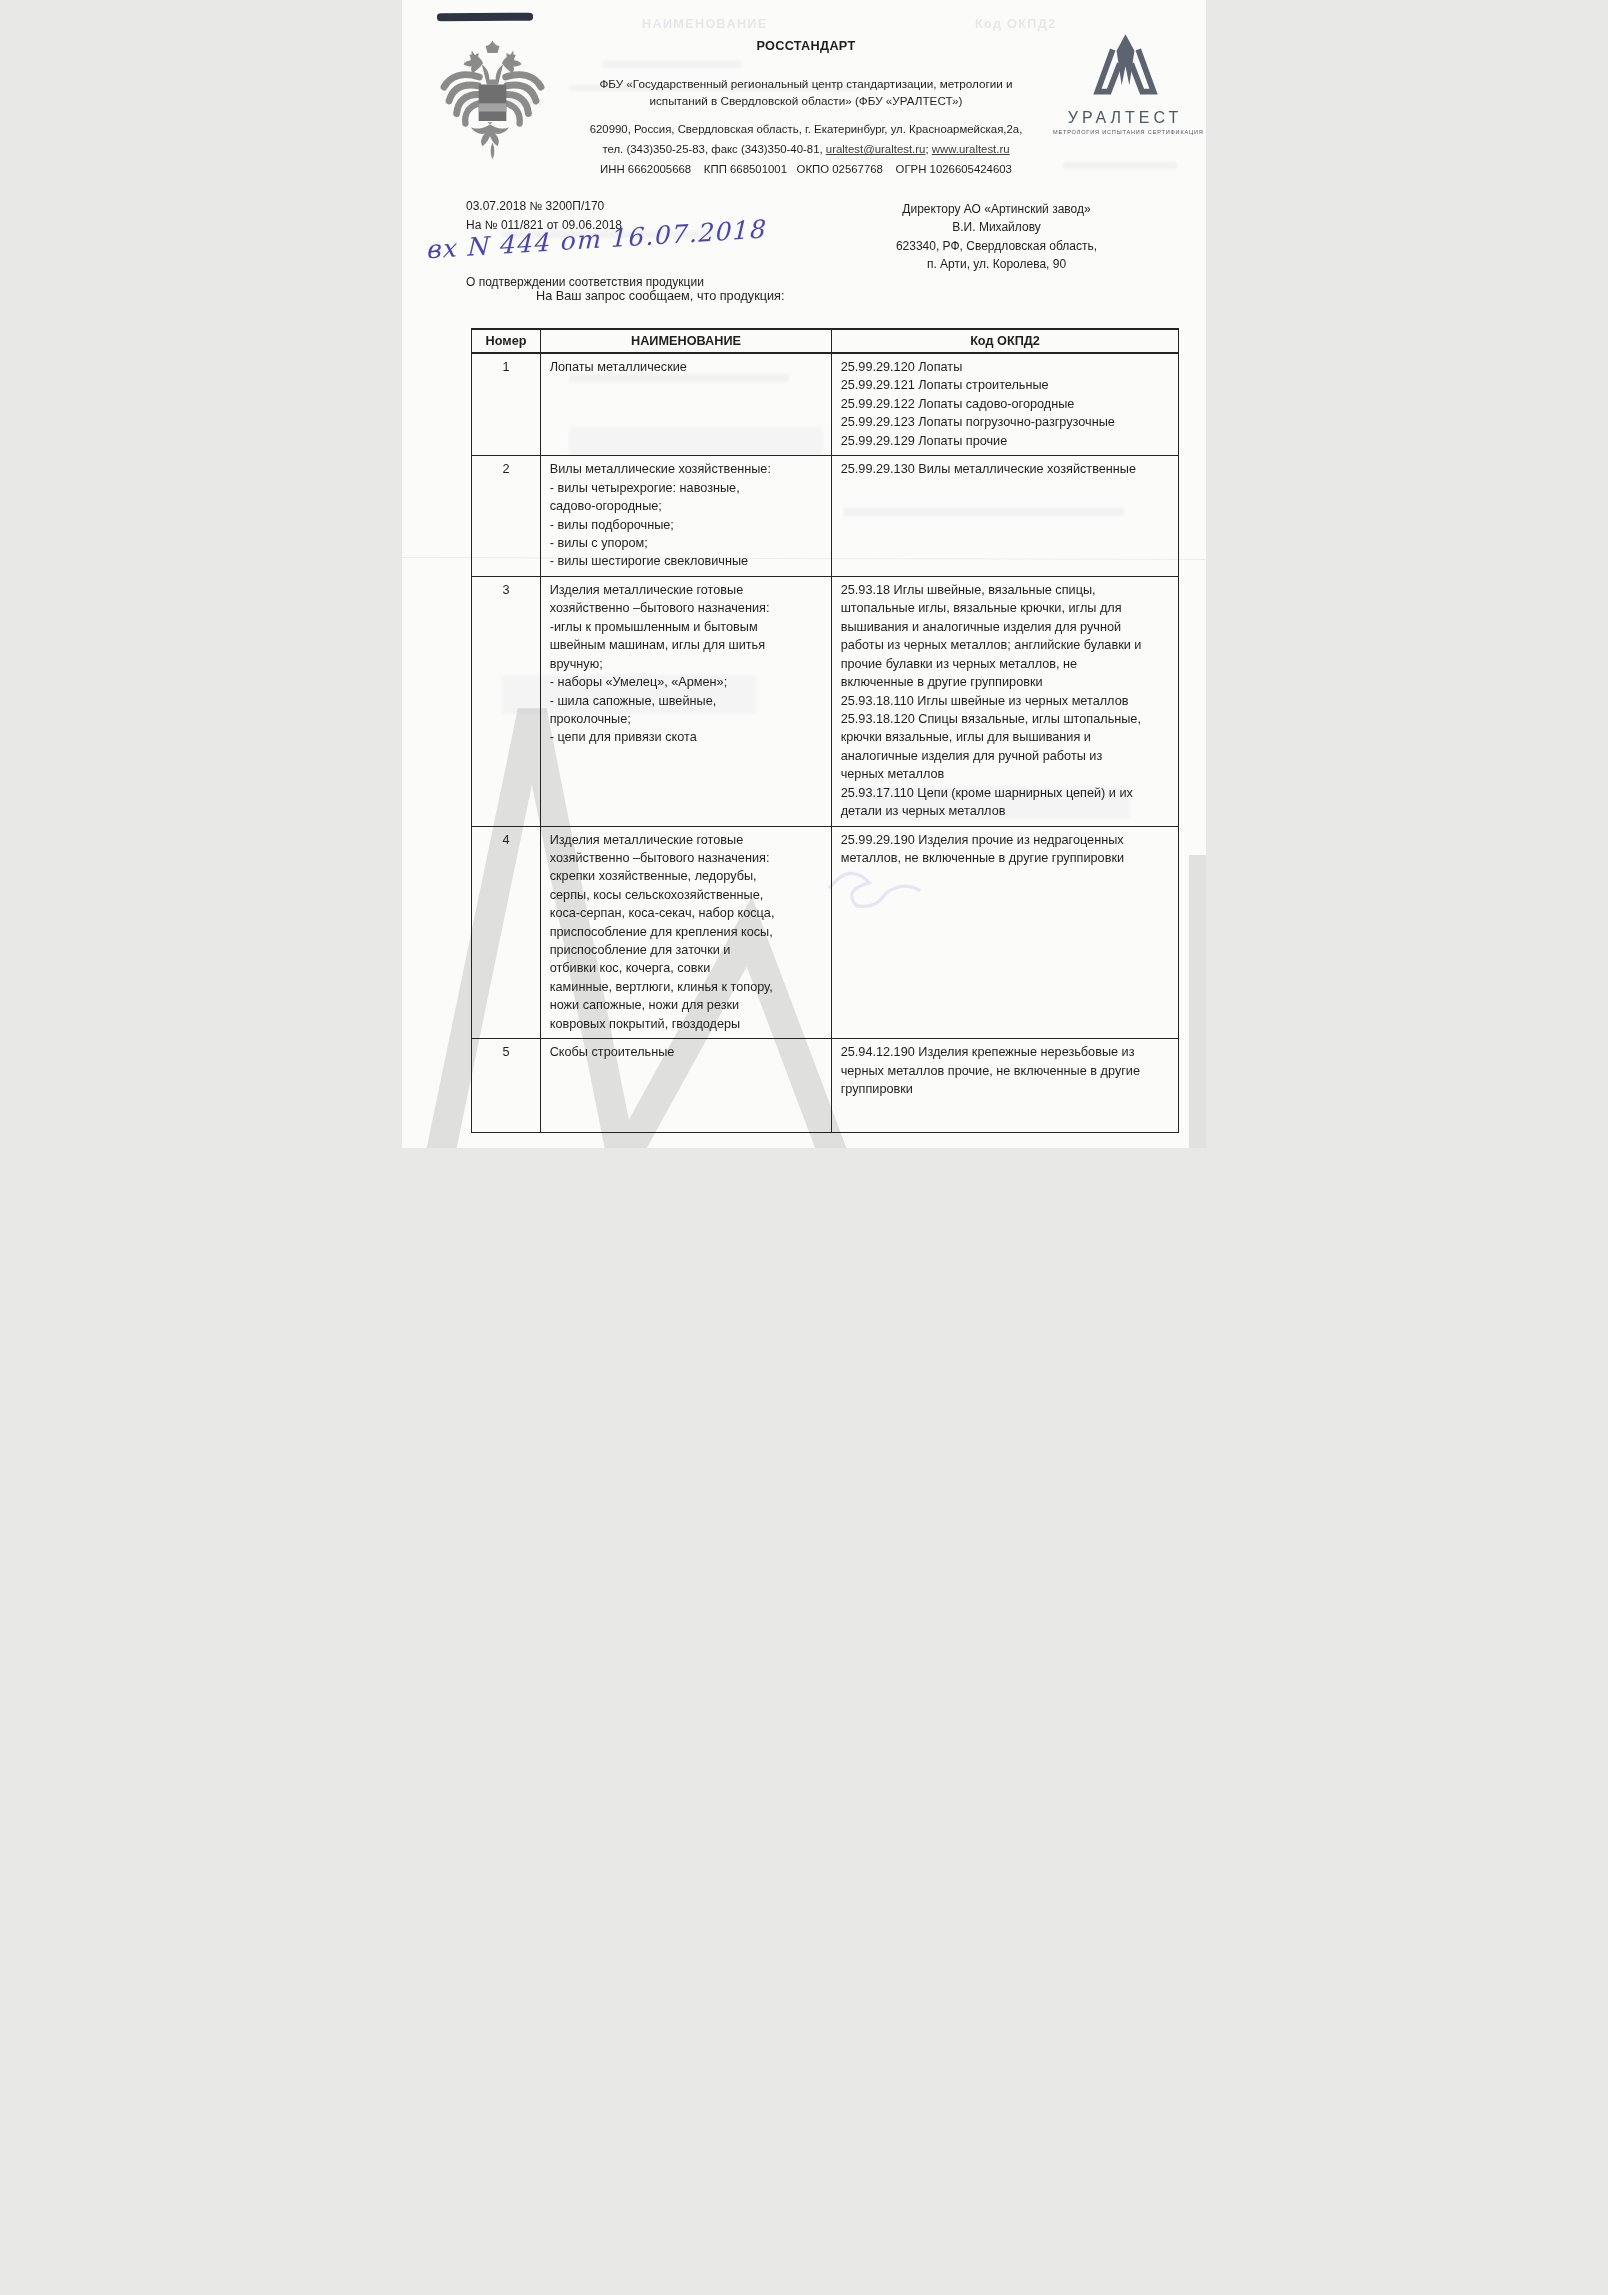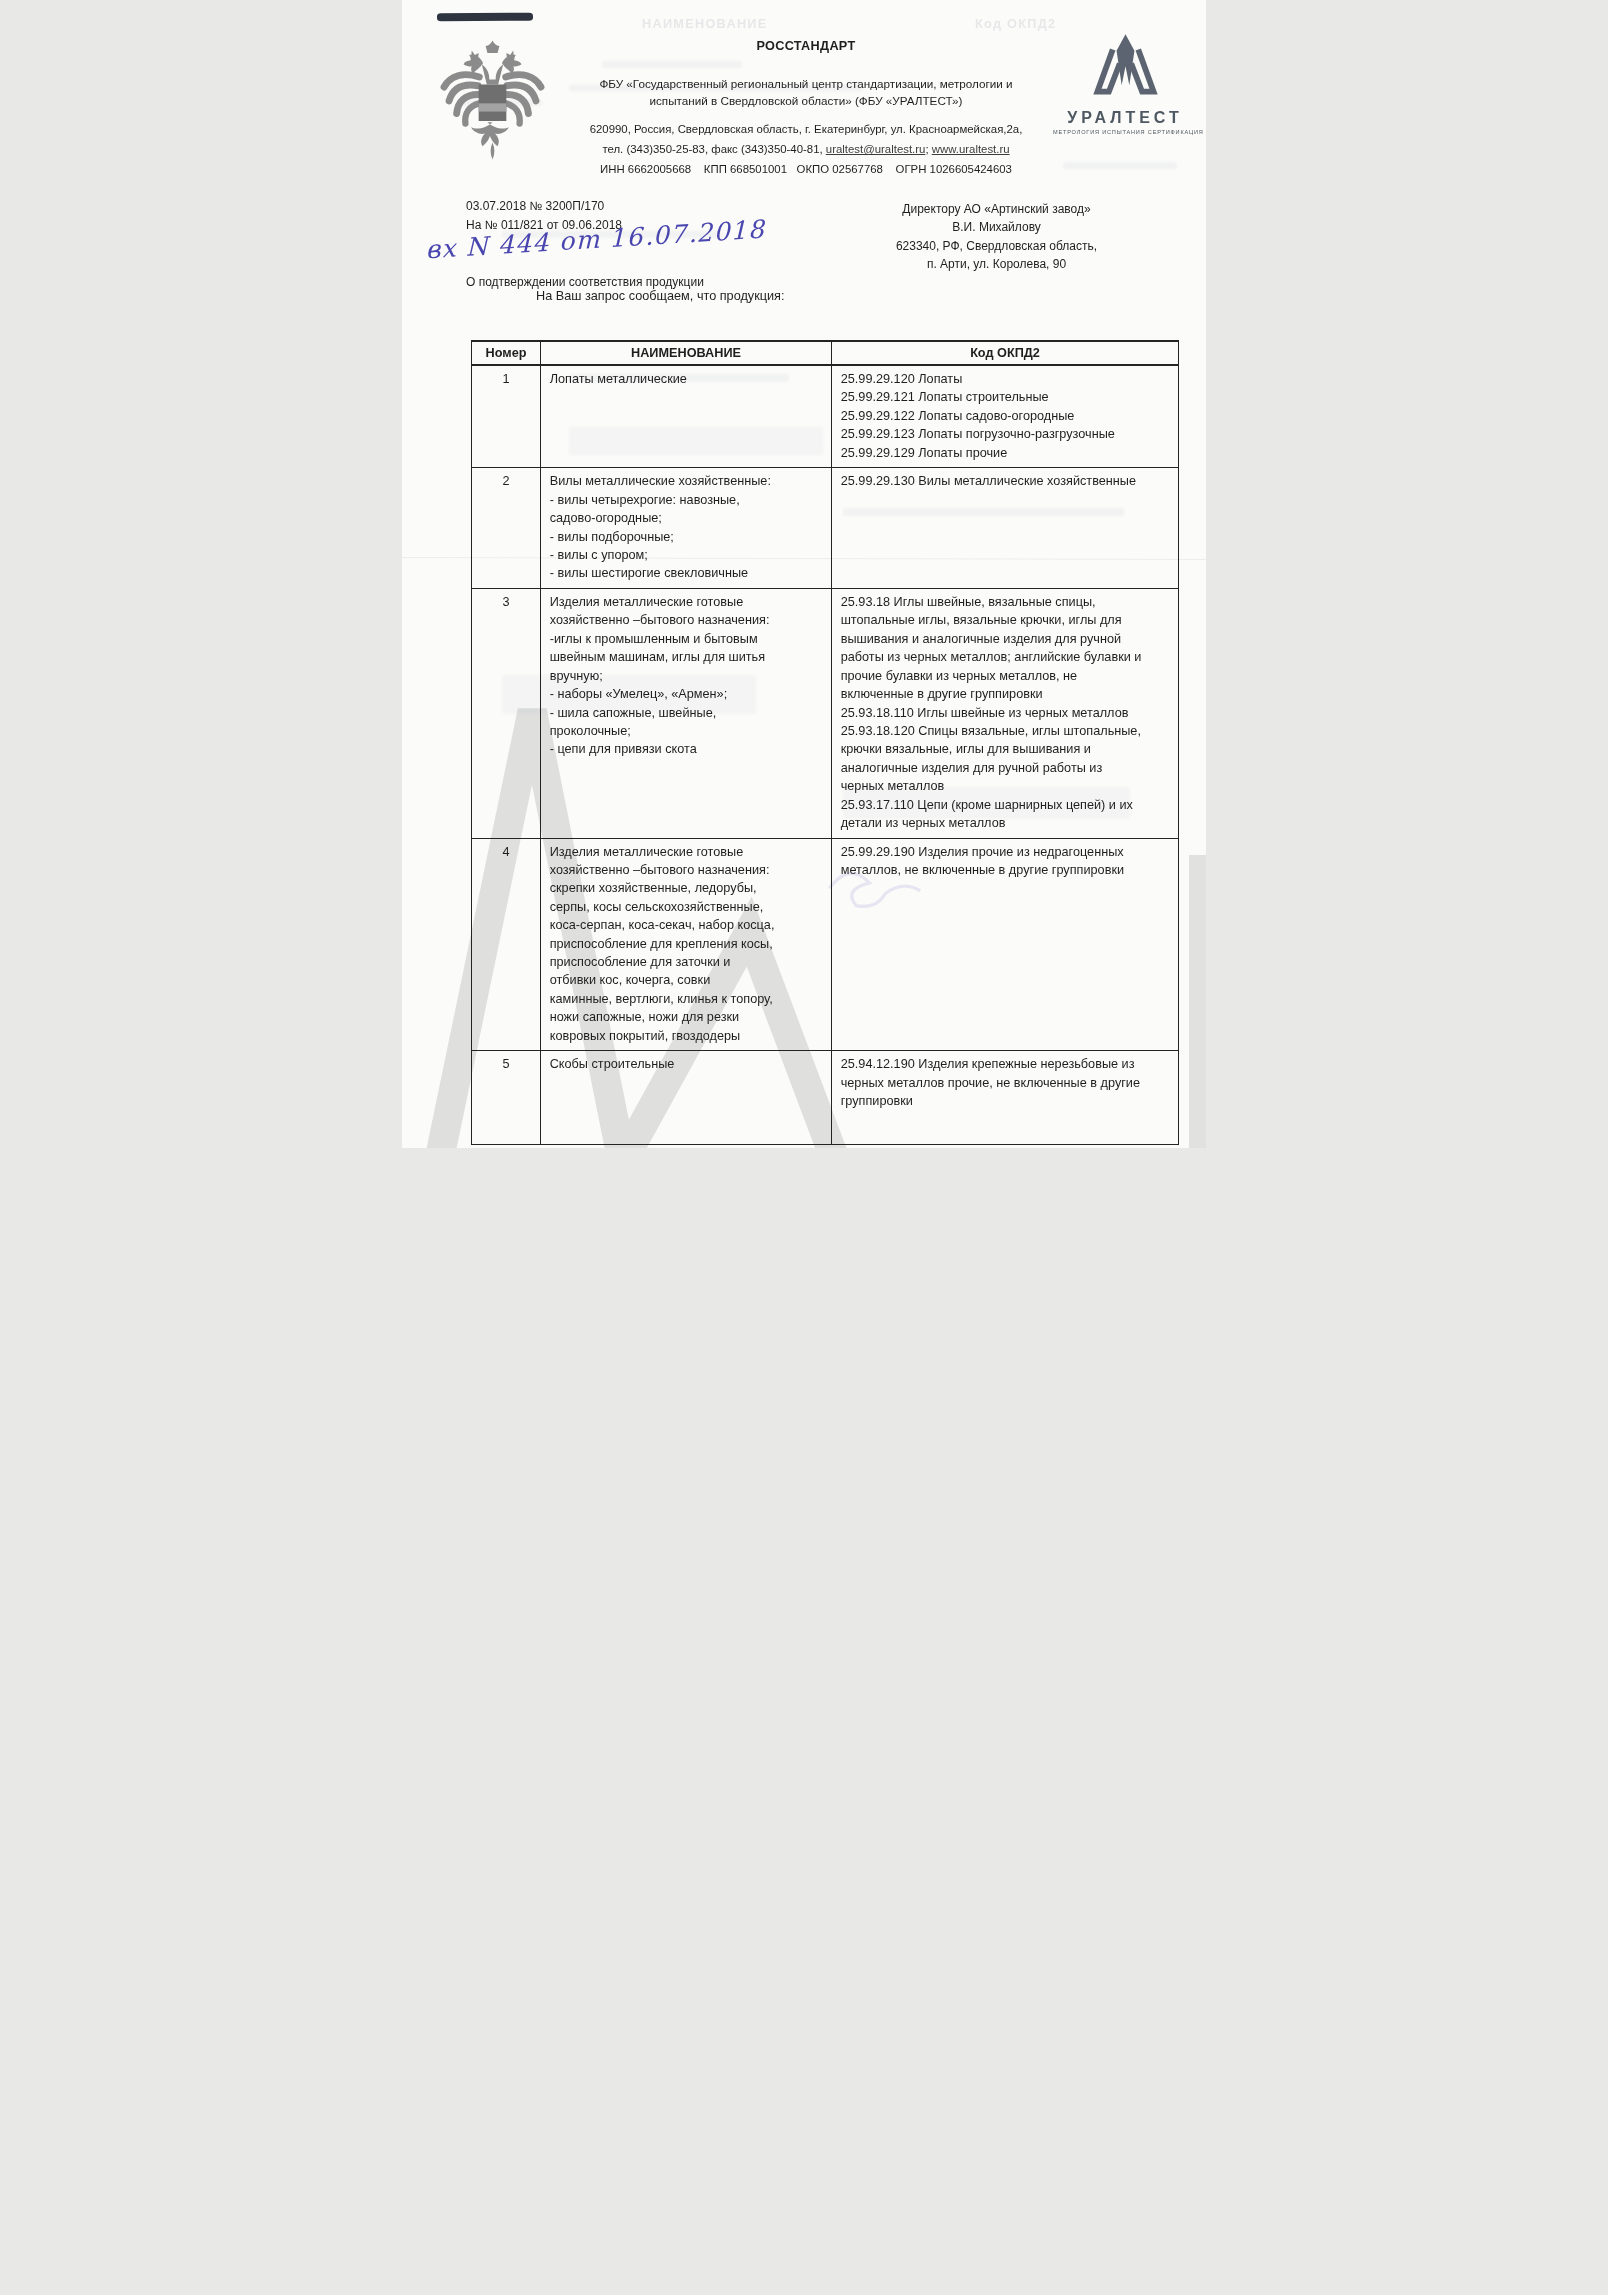--- a/index.html
+++ b/index.html
@@ -23,36 +23,36 @@
   
   .eagle{left:37px;top:33px;}
   .letterhead{left:160px;top:39px;width:488px;text-align:center;}
   .agency{font-size:12.7px;font-weight:600;letter-spacing:0.3px;margin-bottom:22px;}
   .org-line{font-size:11.7px;line-height:17.4px;}
   .addr-block{margin-top:9.4px;font-size:11.4px;line-height:20px;}
   .req-line{white-space:pre;}
   a.doclink{color:#3c3c3c;text-decoration:underline;}
   
   .logo{left:651px;top:28px;width:144px;text-align:center;color:#4e5863;}
-  .logo-name{font-size:16px;font-weight:bold;letter-spacing:4px;margin-top:4px;}
+  .logo-name{font-size:16px;font-weight:normal;letter-spacing:4px;margin-top:4px;}
   .logo-tagline{font-size:5.6px;letter-spacing:0.8px;margin-top:2px;white-space:nowrap;}
   
   .ref-block{left:64px;top:197px;font-size:12px;line-height:18.7px;}
   .handwriting{
     position:absolute;left:-39px;top:32px;width:401px;
     font-family:"DejaVu Serif", serif;font-style:italic;
     font-size:25px;color:#4a46b0;letter-spacing:1.3px;white-space:nowrap;
     transform:rotate(-3.5deg) skewX(-6deg);
   }
   .subject{margin-top:39px;}
   .recipient{left:401px;top:200px;width:387px;text-align:center;font-size:12px;line-height:18.4px;}
   .intro{left:134px;top:289px;font-size:12.7px;}
   
   table.okpd{
-    position:absolute;left:69px;top:340px;width:708px;
+    position:absolute;left:69px;top:328px;width:708px;
     border-collapse:collapse;table-layout:fixed;
     font-size:12.7px;background:transparent;
   }
   table.okpd col.c-num{width:69px;}
   table.okpd col.c-name{width:291px;}
   table.okpd col.c-code{width:347px;}
   table.okpd th, table.okpd td{
     border:1.3px solid #242424;vertical-align:top;
   }
   table.okpd thead th{

